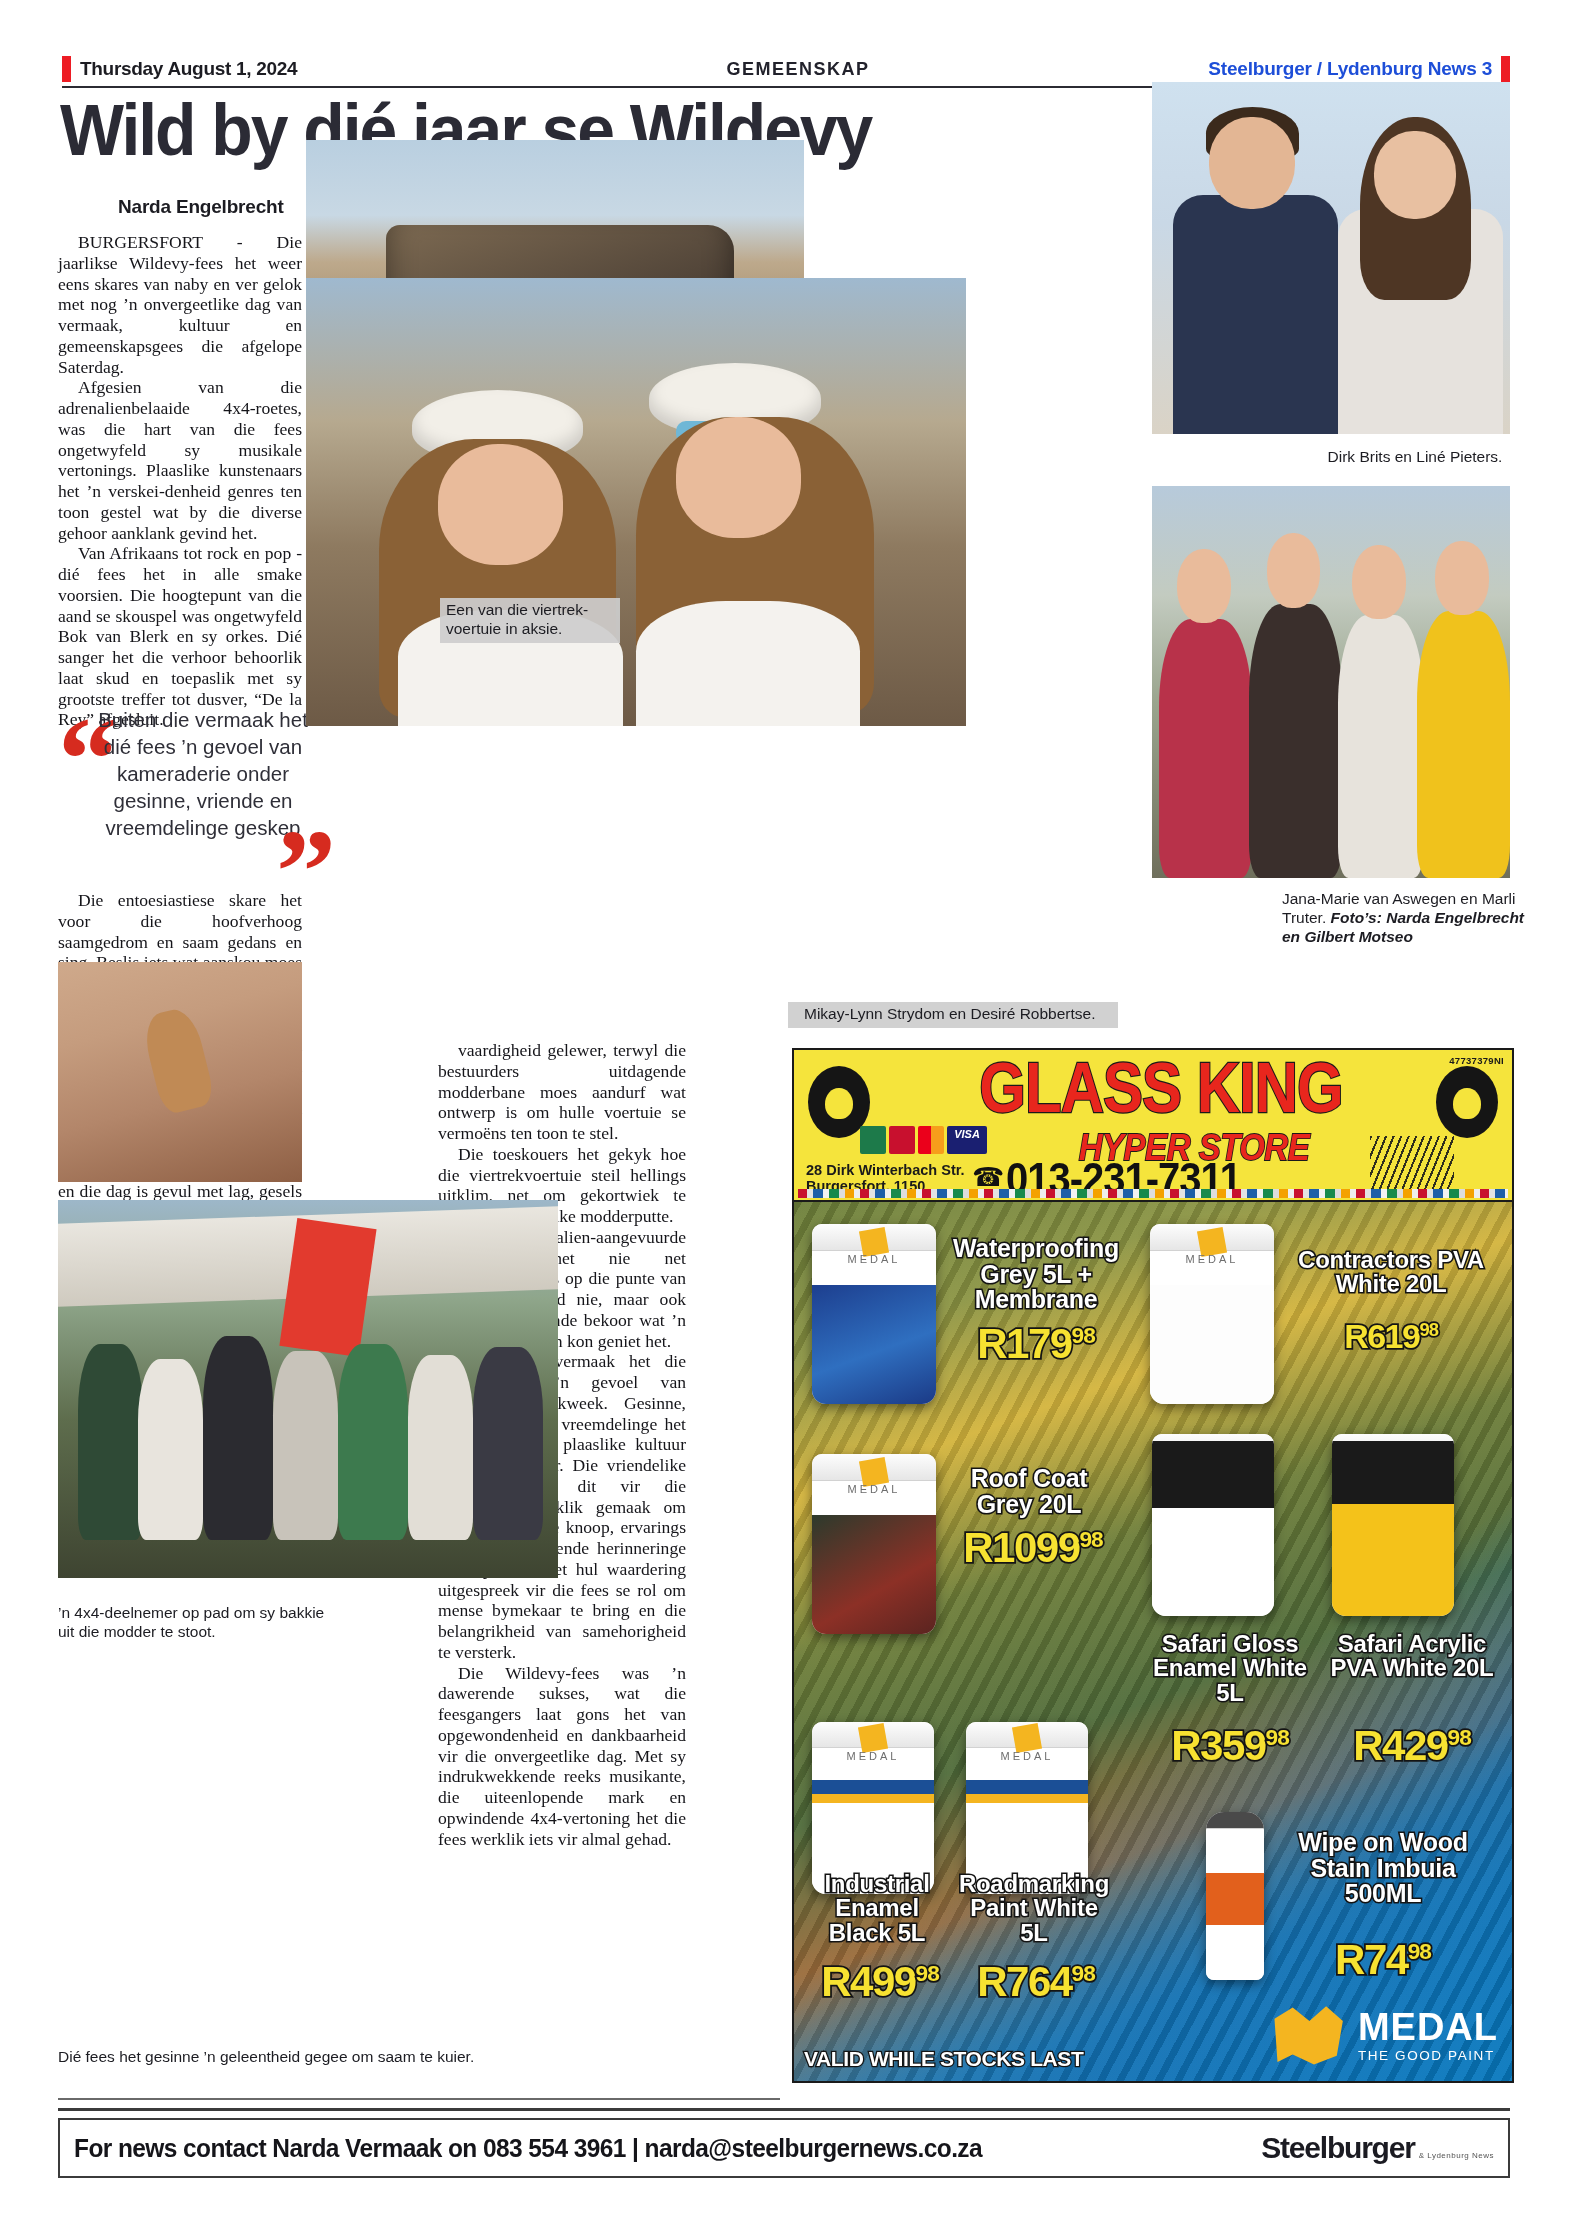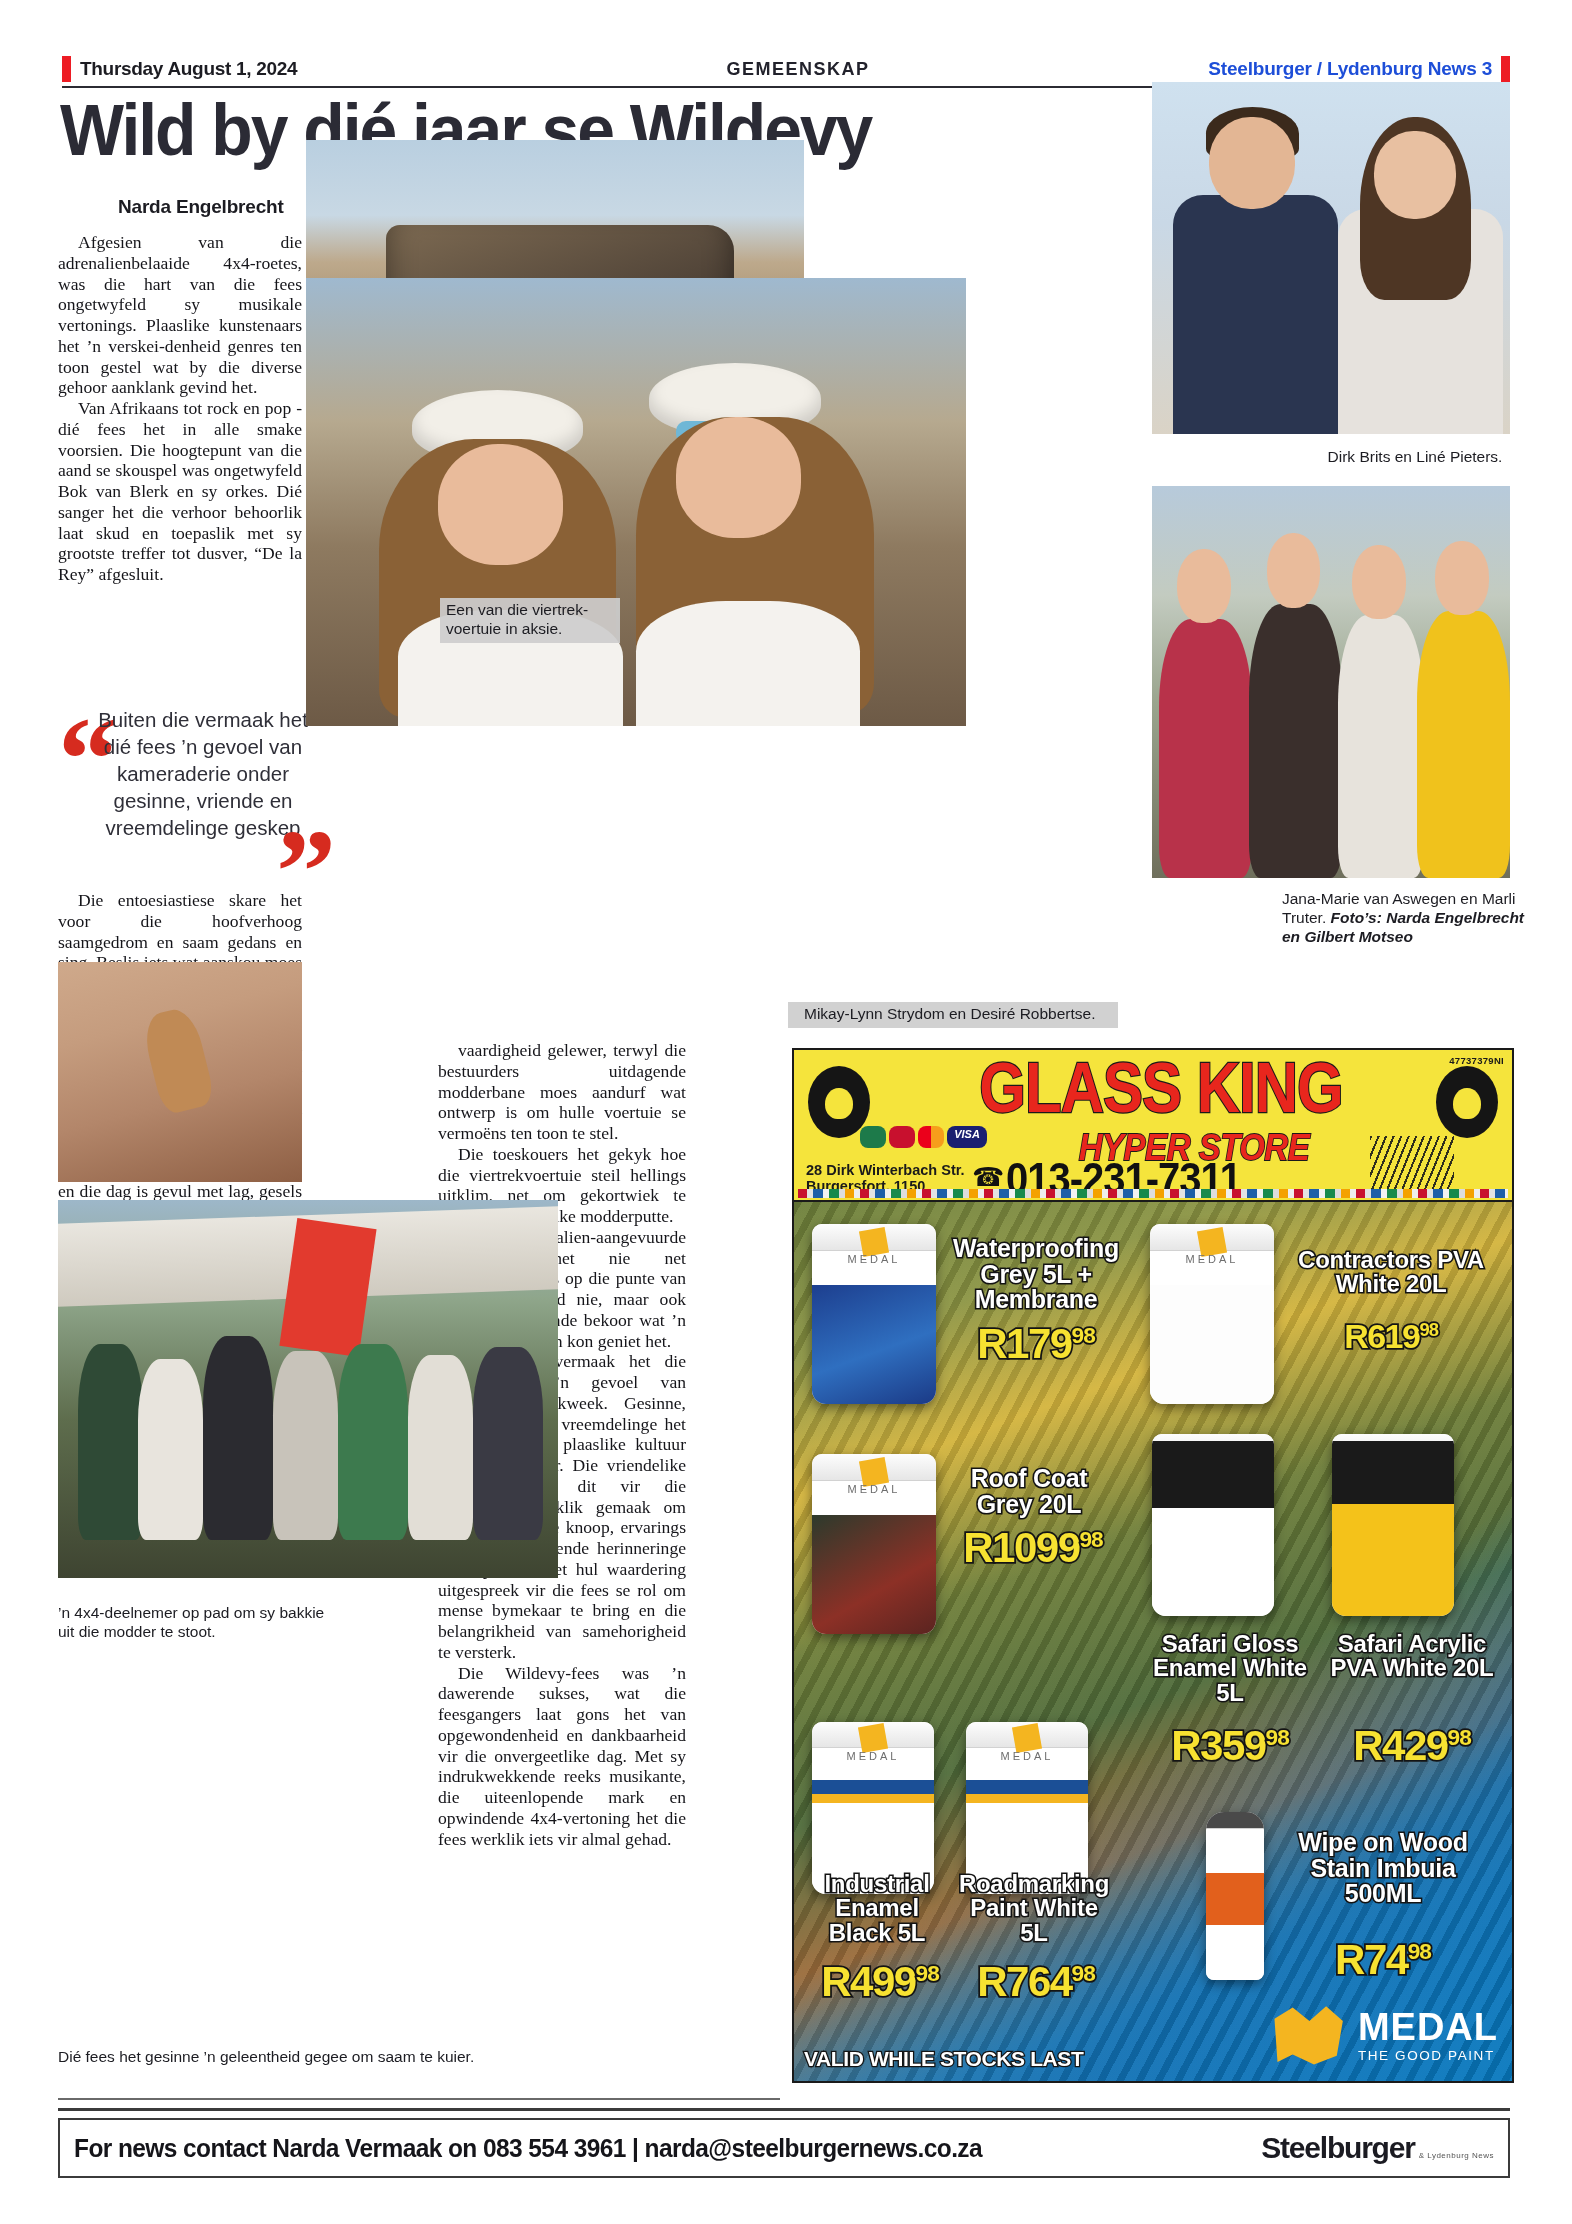--- a/index.html
+++ b/index.html
@@ -203,21 +203,21 @@
     font-size: 14.5px; line-height: 1.12; color: #1a1a1a;
   }
   .ad-phone {
     position:absolute; left: 212px; top: 104px;
     font-family: "Liberation Sans", sans-serif; font-weight: bold;
     font-size: 40px; color: #111; letter-spacing: -1px;
     transform: scaleY(1.1); transform-origin: left top;
   }
   .ad-phone-icon { position:absolute; left: 178px; top: 112px; font-size: 26px; color:#111; }
   .cards { position:absolute; left: 66px; top: 76px; display:flex; gap:3px; align-items:center; }
-  .card-chip { width: 26px; height: 22px; border-radius: 8px; }
+  .card-chip { width: 26px; height: 28px; border-radius: 2px; }
   .ad-glassman {
     position:absolute; right: 58px; bottom: 8px; width: 84px; height: 56px;
     background: repeating-linear-gradient(112deg,#1a1a1a 0 2px, transparent 2px 7px);
     opacity: .9;
   }
   .ad-strip {
     position:absolute; left: 4px; right: 4px; bottom: 2px; height: 9px;
     background: repeating-linear-gradient(90deg,
       #c8102e 0 9px, #e3e3e3 9px 15px, #1d5fa8 15px 25px, #f2f2f2 25px 31px,
       #178a4c 31px 41px, #ddd 41px 47px, #f4a100 47px 56px, #eee 56px 62px);
@@ -313,20 +313,21 @@
       <span class="mh-pub">Steelburger / Lydenburg News 3</span>
       <span class="red-tick"></span>
     </div>
   </div>
   <div class="mh-rule"></div>
 
   <h1 class="headline">Wild by dié jaar se Wildevy</h1>
   <div class="byline">Narda Engelbrecht</div>
 
   <div class="bodytext col1a">
+    <p>BURGERSFORT - Die jaarlikse Wildevy-fees het weer eens skares van naby en ver gelok met nog ’n onvergeetlike dag van vermaak, kultuur en gemeenskapsgees die afgelope Saterdag.</p>
     <p>Afgesien van die adrenalienbelaaide 4x4-roetes, was die hart van die fees ongetwyfeld sy musikale vertonings. Plaaslike kunstenaars het ’n verskei-denheid genres ten toon gestel wat by die diverse gehoor aanklank gevind het.</p>
     <p>Van Afrikaans tot rock en pop - dié fees het in alle smake voorsien. Die hoogtepunt van die aand se skouspel was ongetwyfeld Bok van Blerk en sy orkes. Dié sanger het die verhoor behoorlik laat skud en toepaslik met sy grootste treffer tot dusver, “De la Rey” afgesluit.</p>
   </div>
 
   <div class="pullquote">
     <span class="pq-mark-open">“</span>
     <div class="pq-text">Buiten die vermaak het dié fees ’n gevoel van kameraderie onder gesinne, vriende en vreemdelinge geskep</div>
     <span class="pq-mark-close">”</span>
   </div>
 

